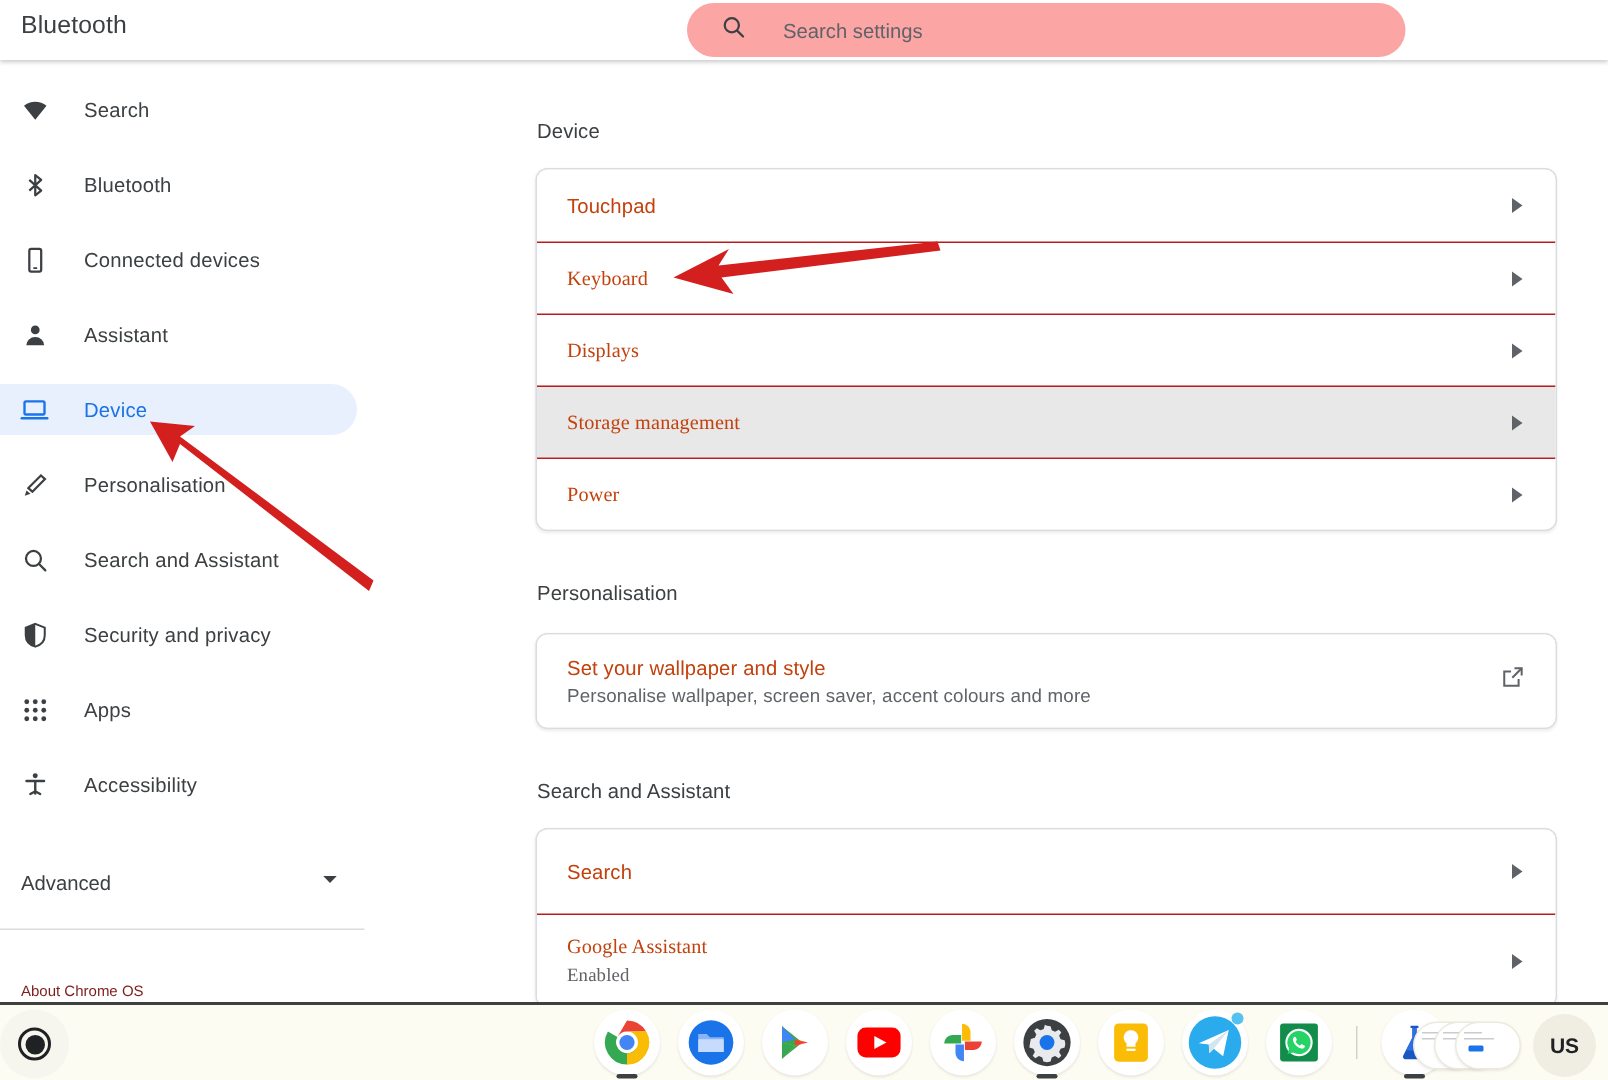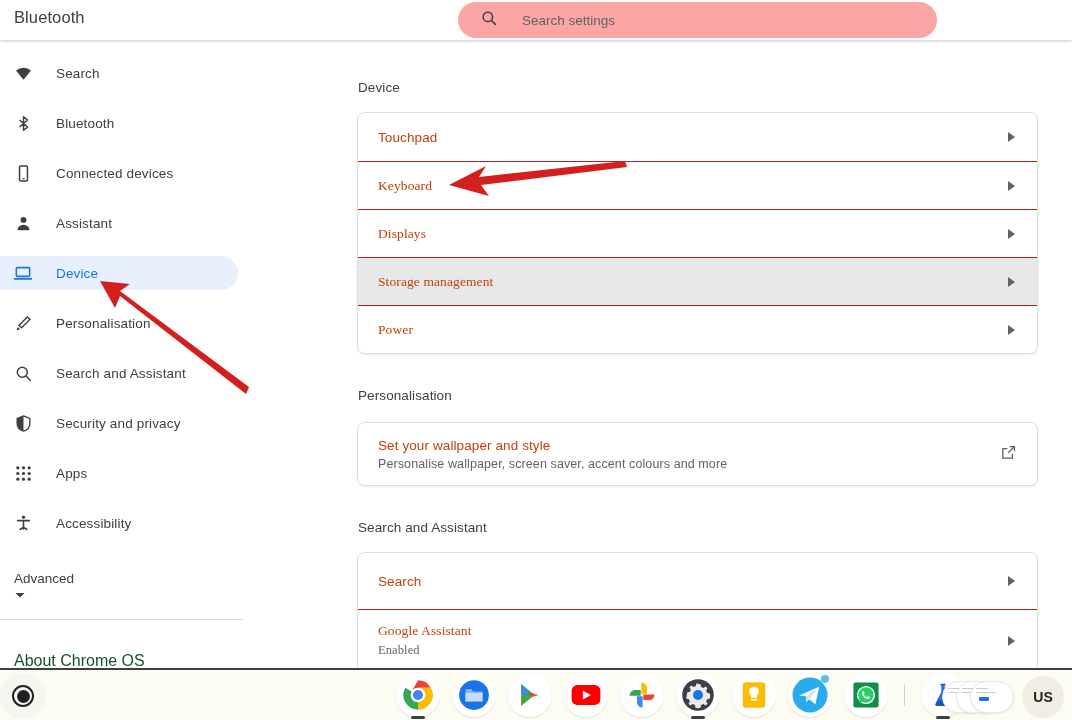--- a/index.html
+++ b/index.html
@@ -53,34 +53,33 @@
   .nav-item + .nav-item { margin-top: 16px; }
   .nav-item.selected { background: #e8f0fe; color: #1a73e8; }
   .nav-ico {
     width: 22px; height: 22px; flex: 0 0 22px;
     display: flex; align-items: center; justify-content: center;
     margin-right: 22px;
   }
   .nav-label { font-size: 13.5px; letter-spacing: .15px; }
 
   .advanced-row {
-    display: flex; align-items: flex-start; justify-content: space-between;
+    display: flex; align-items: center; justify-content: space-between;
     height: 34px; margin-top: 31px; padding: 0 20px 0 14px;
     cursor: pointer;
-    flex-direction: column;
   }
   .advanced-label { font-size: 13.5px; color: #3c4043; }
   .sidebar-divider {
     margin: 14px 0 0 0; width: 243px; height: 1px; background: #dadce0;
   }
   .about-row {
     display: flex; align-items: center; height: 34px;
     margin-top: 24px; padding-left: 14px; cursor: pointer;
   }
-  .about-label { font-size: 16px; color: #14532d; }
+  .about-label { font-size: 10px; color: #7f1d1d; }
 
   
   .main {
     position: absolute; left: 246px; top: 40px;
     width: 826px; height: 628px;
     background: #ffffff;
     overflow: hidden;
   }
   .section-title {
     position: absolute; left: 112px;

